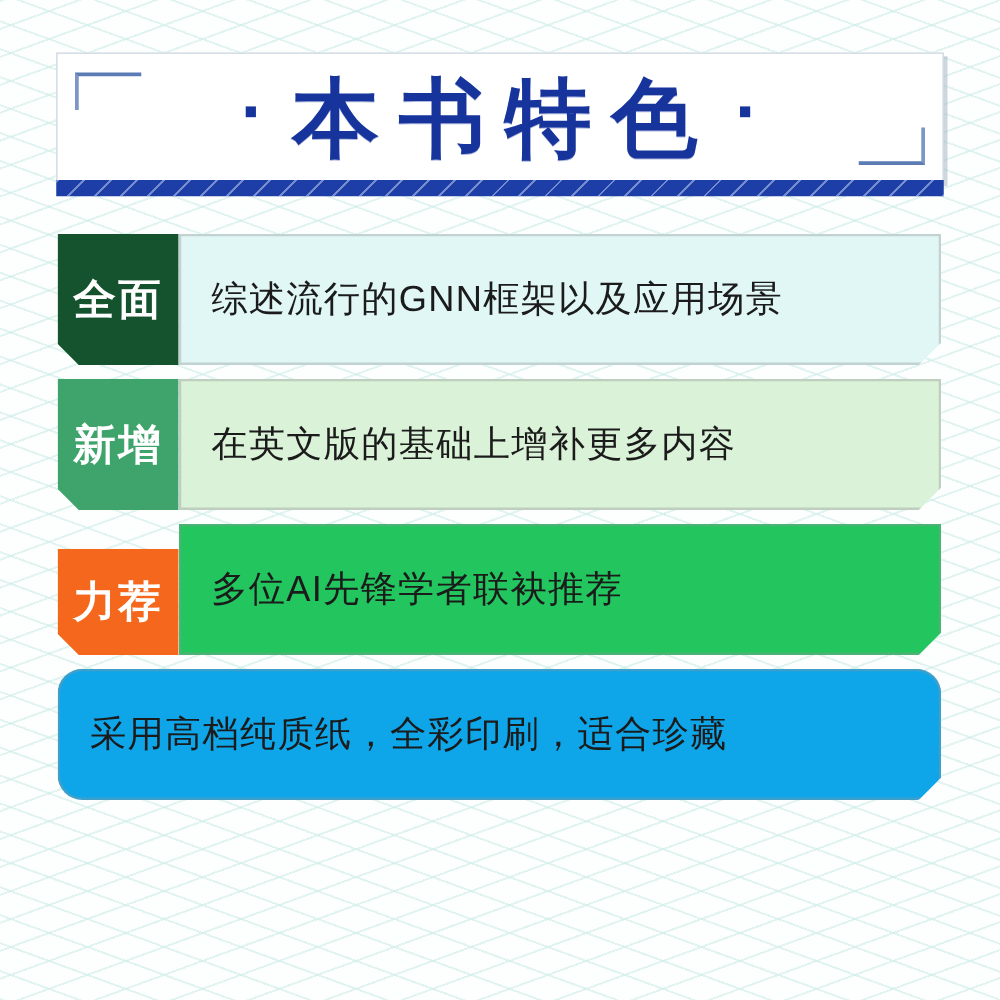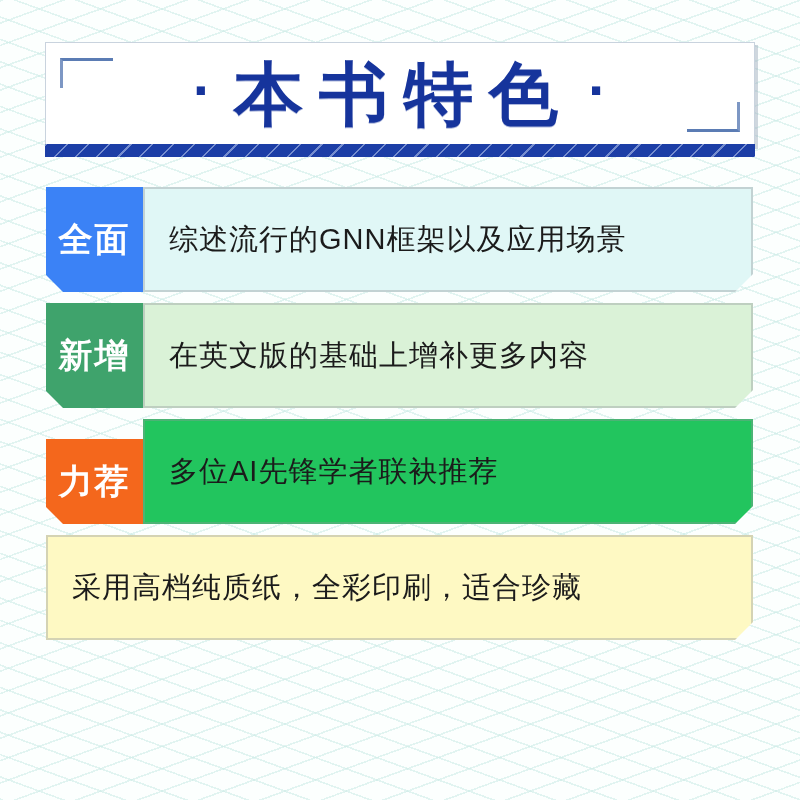--- a/index.html
+++ b/index.html
@@ -73,30 +73,30 @@
     <span class="page-title">本书特色</span>
     <span class="title-dot">·</span>
   </div>
 </div>
 
 <div class="divider-bar"></div>
 
 <div class="rows">
 
   <div class="feature-row">
-    <div class="feature-tag" style="background: #3b82f6;">全面</div>
+    <div class="feature-tag" style="background: #14532d;">全面</div>
     <div class="feature-text" style="background: rgb(224, 247, 246);">综述流行的GNN框架以及应用场景</div>
   </div>
 
   <div class="feature-row">
     <div class="feature-tag" style="background: rgb(63, 163, 108); font-family: Liberation Serif, serif;">新增</div>
     <div class="feature-text" style="background: rgb(218, 242, 215);">在英文版的基础上增补更多内容</div>
   </div>
 
   <div class="feature-row">
     <div class="feature-tag" style="background: rgb(244, 103, 28); margin-top: 20px;">力荐</div>
     <div class="feature-text" style="background: #22c55e;">多位AI先锋学者联袂推荐</div>
   </div>
 
   <div class="feature-row">
-    <div class="feature-text" style="background: #fef9c3;">采用高档纯质纸，全彩印刷，适合珍藏</div>
+    <div class="feature-text" style="background: #0ea5e9; border-radius: 20px;">采用高档纯质纸，全彩印刷，适合珍藏</div>
   </div>
 </div>
 
 </body></html>

